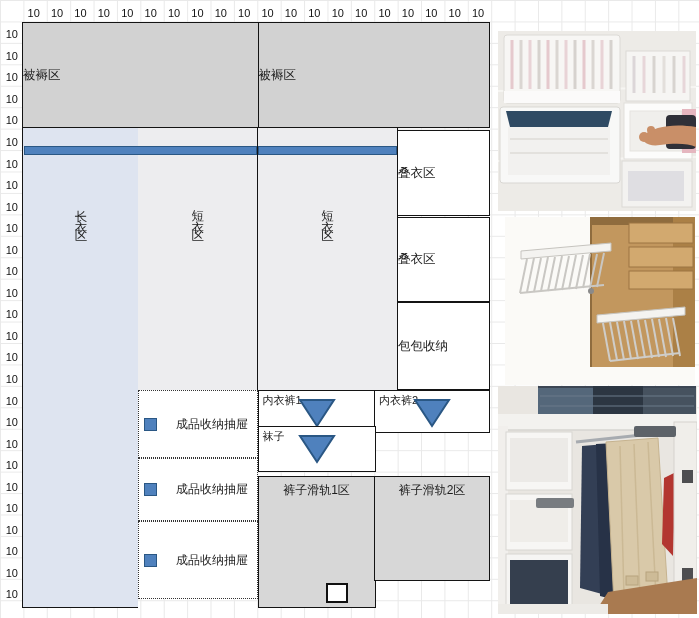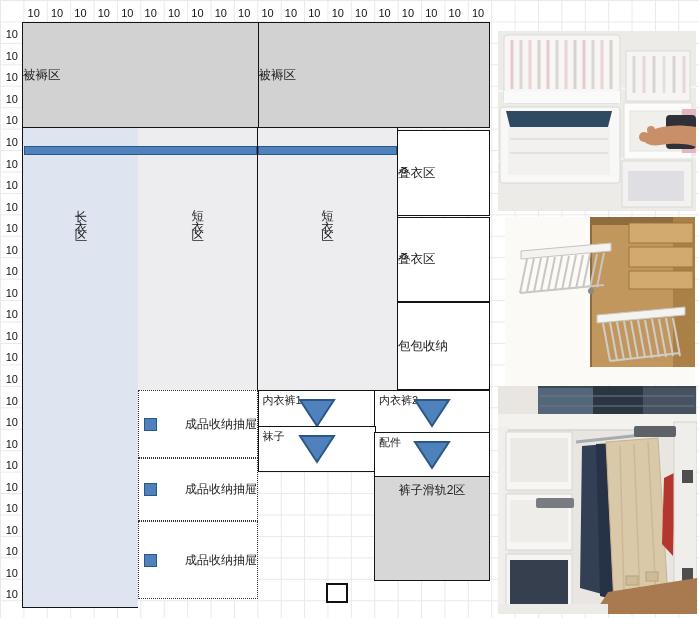--- a/index.html
+++ b/index.html
@@ -54,21 +54,21 @@
   .rail1{left:235.5px;top:454px;width:118px;height:132px;background:var(--rail-zone-fill,#d7d7d7);}
   .rail2{left:352px;top:454px;width:116px;height:105px;background:var(--rail-zone-fill,#d7d7d7);}
   .rail-label{position:absolute;top:5px;width:100%;text-align:center;font-size:12px;}
   .drawerbox{position:absolute;left:116px;width:119.5px;box-sizing:border-box;
     border:1.5px dotted #333;background:#fff;display:flex;align-items:center;}
   .db1{top:368px;height:68px;}
   .db2{top:436px;height:63px;}
   .db3{top:499px;height:78px;}
   .bluesq{width:11px;height:11px;background:var(--accent-blue,#4f81bd);
     border:1.5px solid var(--accent-dark,#2a5784);margin-left:5px;flex:none;}
-  .drawerbox .dlabel{margin-left:28px;font-size:12px;white-space:nowrap;}
+  .drawerbox .dlabel{margin-left:19px;font-size:12px;white-space:nowrap;}
   .smallbox{position:absolute;left:304px;top:561px;width:22px;height:20px;
     background:#fff;border:2.5px solid #111;box-sizing:border-box;}
   
   .photo{position:absolute;display:block;}
   .p1{left:498px;top:31px;}
   .p2{left:505px;top:217px;}
   .p3{left:498px;top:386px;}
 </style>
 </head>
 <body>
@@ -170,40 +170,37 @@
       <svg class="tri" width="38" height="30" viewBox="0 0 38 30">
         <polygon points="2,2 36,2 19,28" fill="var(--accent-blue,#4f81bd)" stroke="var(--accent-dark,#2a5784)" stroke-width="2"></polygon>
       </svg>
     </div>
     <div class="cell socks">
       <span class="cell-label">袜子</span>
       <svg class="tri" width="38" height="30" viewBox="0 0 38 30">
         <polygon points="2,2 36,2 19,28" fill="var(--accent-blue,#4f81bd)" stroke="var(--accent-dark,#2a5784)" stroke-width="2"></polygon>
       </svg>
     </div>
-    <div class="cell acc">
-      <span class="cell-label">配件</span>
-      <svg class="tri" width="38" height="30" viewBox="0 0 38 30">
-        <polygon points="2,2 36,2 19,28" fill="var(--accent-blue,#4f81bd)" stroke="var(--accent-dark,#2a5784)" stroke-width="2"></polygon>
-      </svg>
-    </div>
 
     <div class="drawerbox db1">
       <span class="bluesq"></span>
       <span class="dlabel">成品收纳抽屉</span>
     </div>
     <div class="drawerbox db2">
       <span class="bluesq"></span>
       <span class="dlabel">成品收纳抽屉</span>
     </div>
     <div class="drawerbox db3">
       <span class="bluesq"></span>
       <span class="dlabel">成品收纳抽屉</span>
     </div>
 
+    <div class="cell rail1">
+      <span class="rail-label">裤子滑轨1区</span>
+    </div>
     <div class="cell rail2">
       <span class="rail-label">裤子滑轨2区</span>
     </div>
 
     <div class="smallbox"></div>
   </div>
 
   <svg class="photo p1" width="198" height="180" viewBox="0 0 198 180">
     <rect x="0" y="0" width="198" height="180" fill="#edebe7"></rect>
     <line x1="0" y1="60" x2="198" y2="56" stroke="#f6f5f2" stroke-width="2"></line>

